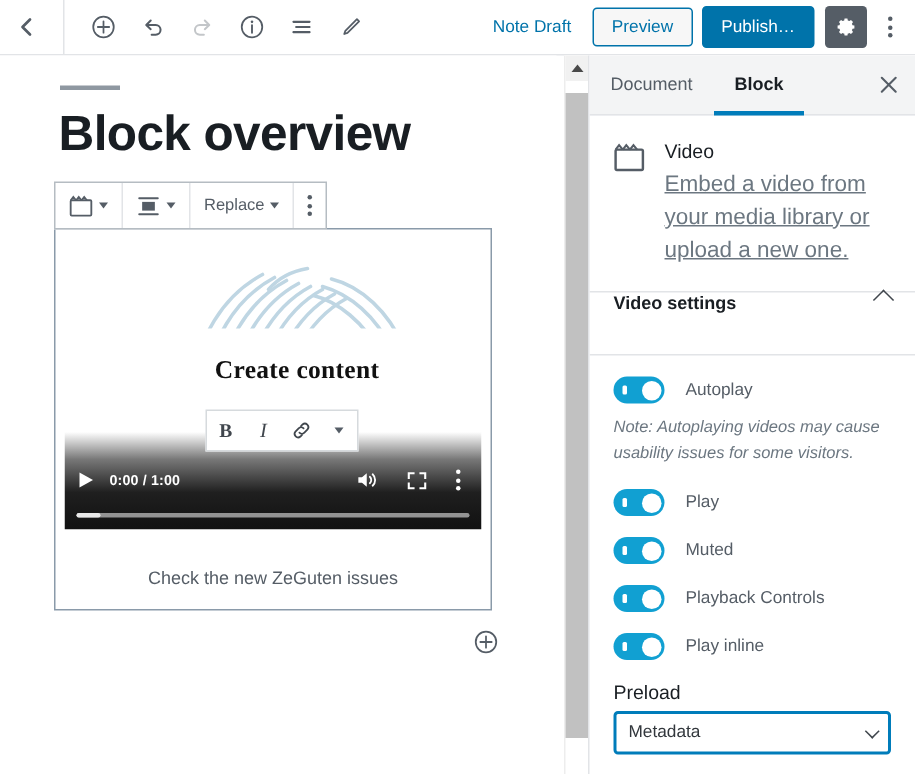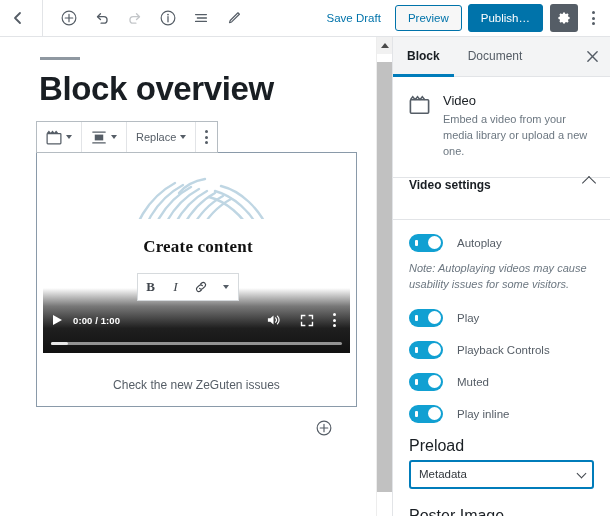--- a/index.html
+++ b/index.html
@@ -132,21 +132,21 @@
     width: 0; height: 0;
     border-left: 3.5px solid transparent;
     border-right: 3.5px solid transparent;
     border-top: 4.5px solid #555d66;
   }
 
   
   .video-block {
     position: absolute;
     left: 36px; top: 115px;
-    width: 321px; height: 255px;
+    width: 292px; height: 255px;
     border: 1px solid #8a9aa9;
     background: #fff;
     z-index: 2;
   }
   .video-stage {
     position: relative;
     margin: 6px 6px 0 6px;
     height: 194px;
     background: #fff;
     overflow: hidden;
@@ -305,21 +305,21 @@
     color: #555d66; cursor: pointer; font-size: 15px;
   }
 
   .blockinfo {
     display: flex; gap: 13px;
     padding: 16px 16px 17px 16px;
     border-bottom: 1px solid #e2e4e7;
   }
   .blockinfo-icon { flex: none; color: #555d66; padding-top: 2px; }
   .blockinfo-title { font-size: 13px; color: #191e23; margin-bottom: 4px; }
-  .blockinfo-desc { font-size: 11px; color: #6c7781; line-height: 1.45; }
+  .blockinfo-desc { font-size: 15px; color: #6c7781; line-height: 1.45; text-decoration: underline; }
 
   .panel-head {
     height: 42px;
     display: flex; align-items: flex-start;
     padding: 0 16px;
     border-bottom: 1px solid #e2e4e7;
     cursor: pointer;
   }
   .panel-head .ph-title { font-size: 12px; color: #191e23; font-weight: 600; }
   .chev {
@@ -360,21 +360,21 @@
   .toggle-label {
     font-size: 11.5px; color: #555d66;
     margin-left: 14px;
   }
   .note {
     font-size: 11px; font-style: italic;
     color: #6c7781; line-height: 1.5;
     margin: -6px 0 16px 0;
   }
   .field-label {
-    font-size: 16px; color: #191e23;
+    font-size: 13px; color: #191e23;
     display: block; margin-bottom: 5px;
   }
   .select-wrap { position: relative; margin-bottom: 18px; }
   .select-box {
     width: 100%; height: 29px;
     border: 2px solid #007cba;
     border-radius: 3px;
     background: #fff;
     font-size: 11.5px; color: #32373c;
     padding: 0 24px 0 8px;
@@ -436,21 +436,21 @@
         </svg>
       </div>
       <div class="ticon">
         <svg width="18" height="18" viewBox="0 0 20 20">
           <path d="M14.4 4.2 L16 5.8 L7.4 14.4 L5 15.2 L5.8 12.8 Z" fill="none" stroke="#555d66" stroke-width="1.3" stroke-linejoin="round"></path>
         </svg>
       </div>
     </div>
 
     <div class="topbar-right">
-      <span class="save-draft">Save Draft</span>
+      <span class="save-draft">Note Draft</span>
       <button class="btn-preview">Preview</button>
       <button class="btn-publish">Publish…</button>
       <div class="btn-gear">
         <svg width="16" height="16" viewBox="0 0 20 20">
           <path fill="#ffffff" d="M10 6.6a3.4 3.4 0 1 0 0 6.8 3.4 3.4 0 0 0 0-6.8zm0 5.1a1.7 1.7 0 1 1 0-3.4 1.7 1.7 0 0 1 0 3.4z"></path>
           <path fill="#ffffff" d="M17 8.8l-1.6-.3a5.6 5.6 0 0 0-.5-1.3l.95-1.35-1.7-1.7-1.35.95a5.6 5.6 0 0 0-1.3-.55L11.2 3h-2.4l-.3 1.55c-.46.12-.9.3-1.3.54L5.85 4.14l-1.7 1.7L5.1 7.2c-.24.4-.42.84-.54 1.3L3 8.8v2.4l1.56.3c.12.46.3.9.54 1.3l-.95 1.35 1.7 1.7 1.35-.95c.4.24.84.42 1.3.54l.3 1.56h2.4l.3-1.56c.46-.12.9-.3 1.3-.54l1.35.95 1.7-1.7-.95-1.35c.24-.4.42-.84.54-1.3l1.56-.3z"></path>
         </svg>
       </div>
       <div class="btn-kebab">
         <span class="dots-v">
@@ -585,22 +585,22 @@
   <div class="scrollbar">
     <div class="sb-arrow">
       <span class="sb-up"></span>
     </div>
     <div class="sb-thumb"></div>
   </div>
 
   <div class="sidebar">
 
     <div class="sb-header">
+      <div class="sb-tab">Document</div>
       <div class="sb-tab active">Block</div>
-      <div class="sb-tab">Document</div>
       <div class="sb-close">
         <svg width="13" height="13" viewBox="0 0 14 14">
           <path d="M2 2 L12 12 M12 2 L2 12" stroke="#555d66" stroke-width="1.5" stroke-linecap="round"></path>
         </svg>
       </div>
     </div>
 
     <div class="blockinfo">
       <div class="blockinfo-icon">
         <svg width="21" height="20" viewBox="0 0 18 17">
@@ -636,29 +636,29 @@
           <span class="knob"></span>
         </span>
         <span class="toggle-label">Play</span>
       </div>
 
       <div class="toggle-row">
         <span class="toggle">
           <span class="bar"></span>
           <span class="knob"></span>
         </span>
-        <span class="toggle-label">Playback Controls</span>
+        <span class="toggle-label">Muted</span>
       </div>
 
       <div class="toggle-row">
         <span class="toggle">
           <span class="bar"></span>
           <span class="knob"></span>
         </span>
-        <span class="toggle-label">Muted</span>
+        <span class="toggle-label">Playback Controls</span>
       </div>
 
       <div class="toggle-row">
         <span class="toggle">
           <span class="bar"></span>
           <span class="knob"></span>
         </span>
         <span class="toggle-label">Play inline</span>
       </div>
 

